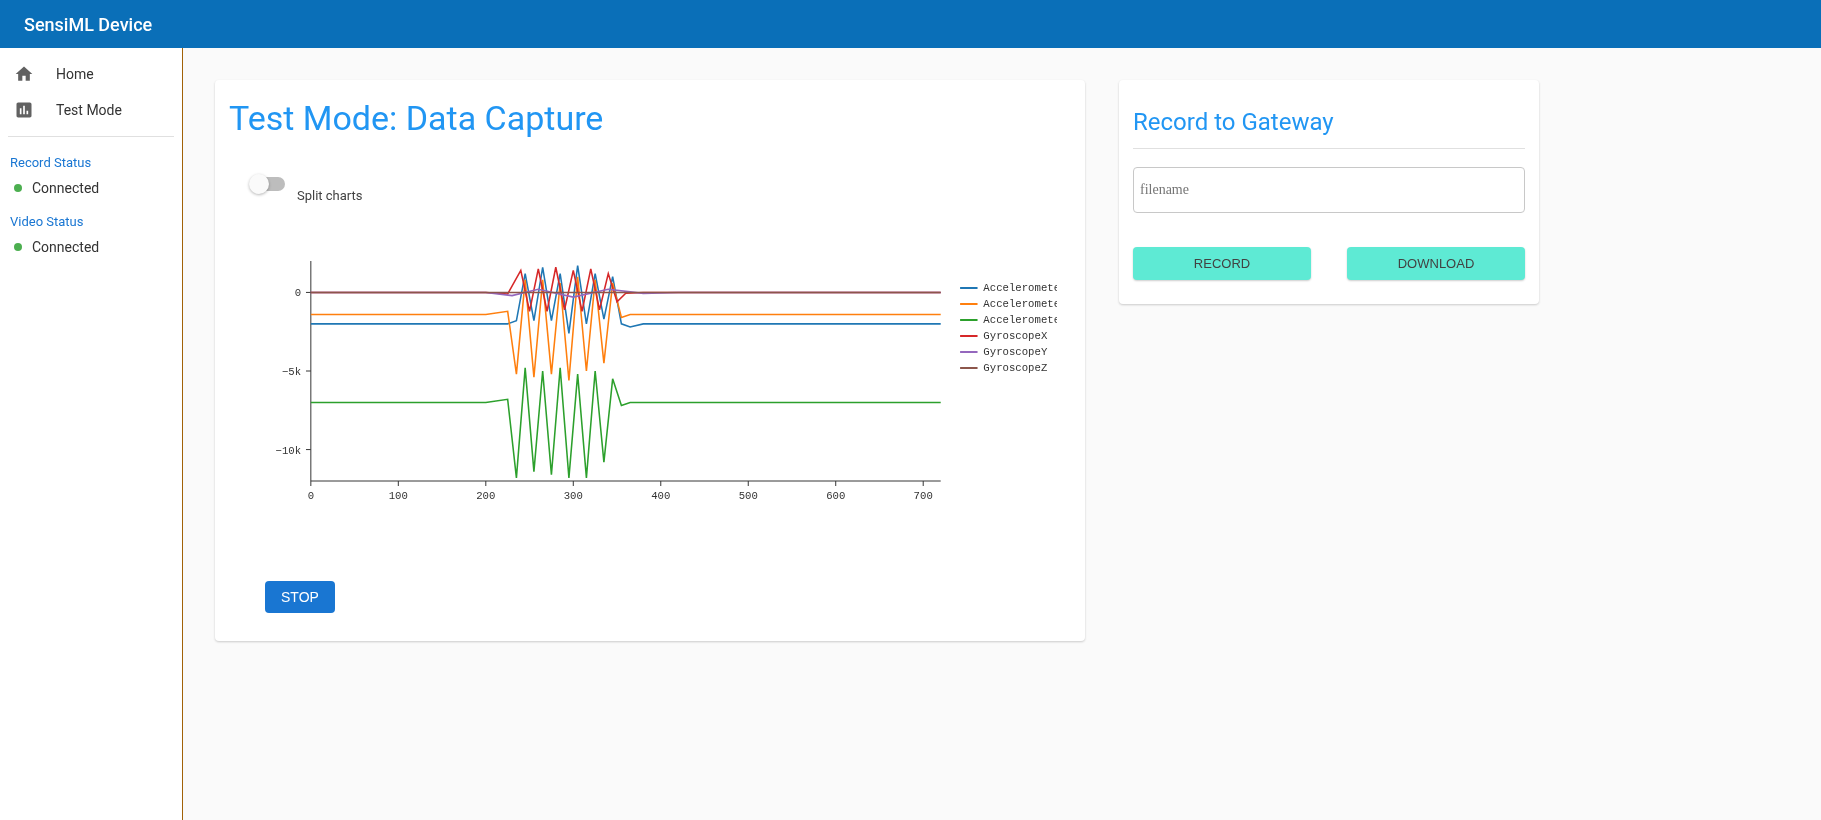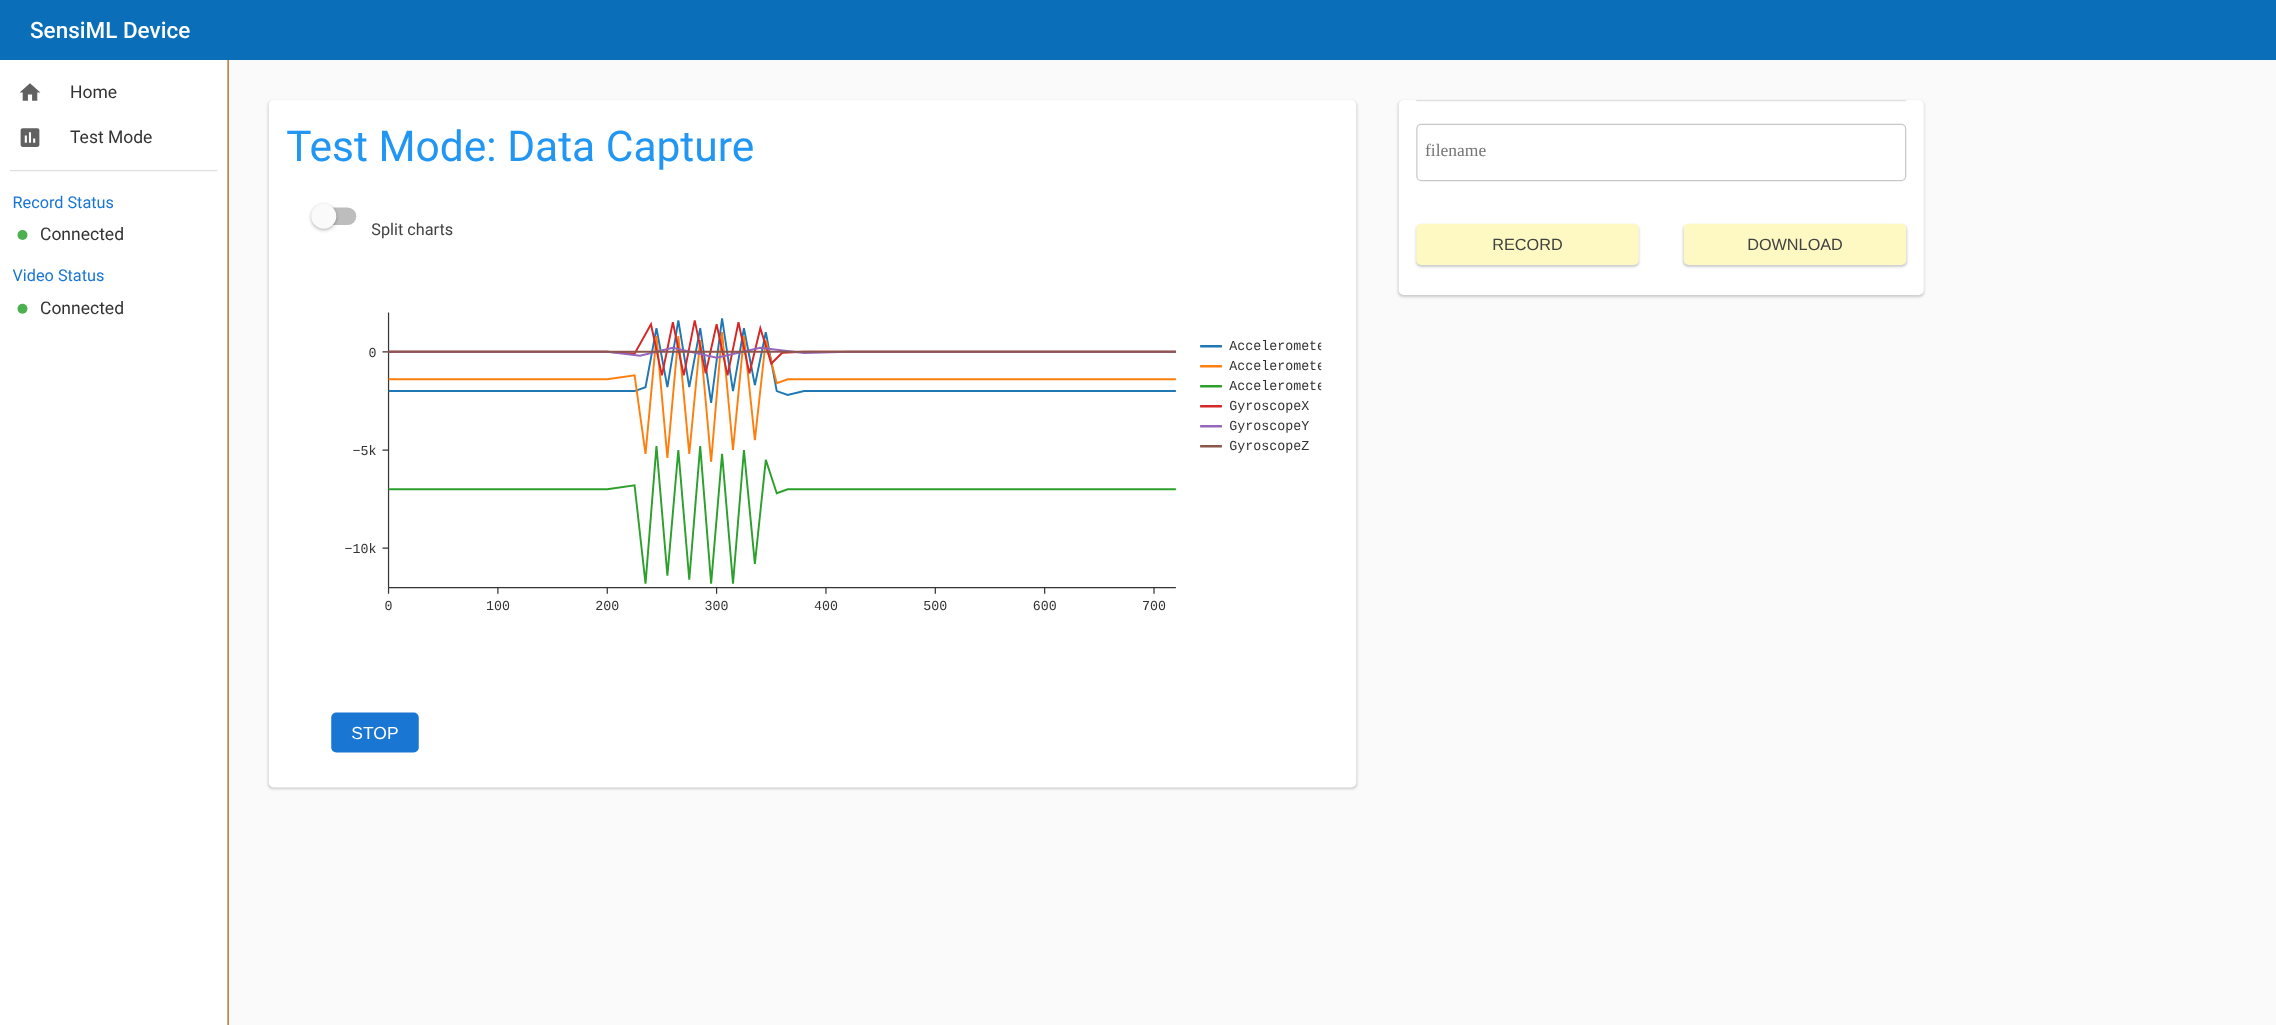--- a/index.html
+++ b/index.html
@@ -9,34 +9,34 @@
 .sidebar { width: 183px; background: #fff; border-right: 1px solid #a16207; padding-top: 8px; }
 .nav-item { display: flex; align-items: center; height: 36px; padding: 0 14px; cursor: pointer; font-size: 14px; color: #333; }
 .nav-item .icon { width: 20px; height: 20px; margin-right: 22px; fill: #616161; }
 .nav-divider { height: 1px; background: #e0e0e0; margin: 8px 8px; }
 .status-heading { font-size: 13px; color: #1976d2; padding: 10px 10px 6px; font-weight: 400; }
 .status-item { display: flex; align-items: center; padding: 4px 14px 8px; font-size: 14px; color: #333; }
 .status-dot { width: 8px; height: 8px; border-radius: 50%; background: #4caf50; margin-right: 10px; }
 .main { flex: 1; padding: 32px 32px 32px 32px; display: flex; gap: 34px; align-items: flex-start; overflow: auto; }
 .card { background: #fff; border-radius: 4px; box-shadow: 0 1px 3px rgba(0,0,0,0.08), 0 1px 2px rgba(0,0,0,0.12); }
 .capture-card { flex: 0 0 870px; padding: 18px 14px 28px; }
-.card-title { font-size: 34px; color: #2196f3; font-weight: 400; margin-bottom: 16px; }
+.card-title { font-size: 34px; color: #2196f3; font-weight: 400; margin-bottom: 27px; }
 .panel-title { font-size: 24px; color: #2196f3; font-weight: 400; padding: 28px 14px 12px; }
 .panel-divider { height: 1px; background: #e0e0e0; margin: 0 14px 18px; }
 .toggle-row { display: flex; align-items: center; padding: 0 22px 8px; gap: 12px; }
 .toggle { width: 34px; height: 14px; border-radius: 14px; background: #bdbdbd; position: relative; cursor: pointer; }
 .toggle .knob { position: absolute; width: 20px; height: 20px; border-radius: 50%; background: #fafafa; top: -3px; left: -2px; box-shadow: 0 1px 3px rgba(0,0,0,0.3); }
 .toggle-label { font-size: 13px; color: #424242; margin-top: 23px; }
 .chart-area { position: relative; height: 340px; margin: 10px 14px 20px; }
 .chart-area svg { width: 100%; height: 100%; display: block; }
 .stop-btn { background: #1976d2; color: #fff; border: none; border-radius: 4px; padding: 8px 16px; font-size: 14px; font-weight: 500; margin-left: 36px; cursor: pointer; text-transform: uppercase; text-align: center; }
 .record-card { flex: 0 0 420px; padding-bottom: 24px; }
 .filename-input { width: calc(100% - 28px); margin: 0 14px 34px; height: 46px; border: 1px solid #c8c8c8; border-radius: 4px; padding: 0 6px; font-size: 14px; color: #888; font-family: Liberation Serif, serif; }
 .btn-row { display: flex; gap: 36px; padding: 0 14px; }
-.grey-btn { flex: 1; background: #fef9c3; border: none; border-radius: 4px; padding: 9px 12px; font-size: 13px; font-weight: 500; color: #424242; text-transform: uppercase; cursor: pointer; box-shadow: 0 1px 2px rgba(0,0,0,0.2); }
+.grey-btn { flex: 1; background: #5eead4; border: none; border-radius: 4px; padding: 9px 12px; font-size: 13px; font-weight: 500; color: #424242; text-transform: uppercase; cursor: pointer; box-shadow: 0 1px 2px rgba(0,0,0,0.2); }
 .legend-item { font-family: "Courier New", monospace; font-size: 11px; fill: #333; }
 .axis-text { font-family: "Courier New", monospace; font-size: 11px; fill: #333; }
 </style>
 </head>
 <body>
 
 <div class="header">
   <span>SensiML Device</span>
 </div>
 
@@ -119,20 +119,21 @@
             <line x1="740" y1="131" x2="758" y2="131" stroke="#9467bd" stroke-width="2"></line>
             <text x="764" y="134" class="legend-item">GyroscopeY</text>
             <line x1="740" y1="147" x2="758" y2="147" stroke="#8c564b" stroke-width="2"></line>
             <text x="764" y="150" class="legend-item">GyroscopeZ</text>
           </svg>
       </div>
       <button class="stop-btn">Stop</button>
     </div>
 
     <div class="card record-card">
+      <div class="panel-title">Record to Gateway</div>
       <div class="panel-divider"></div>
       <input class="filename-input" placeholder="filename" style="">
       <div class="btn-row">
         <button class="grey-btn">Record</button>
         <button class="grey-btn">Download</button>
       </div>
     </div>
   </div>
 </div>
 

